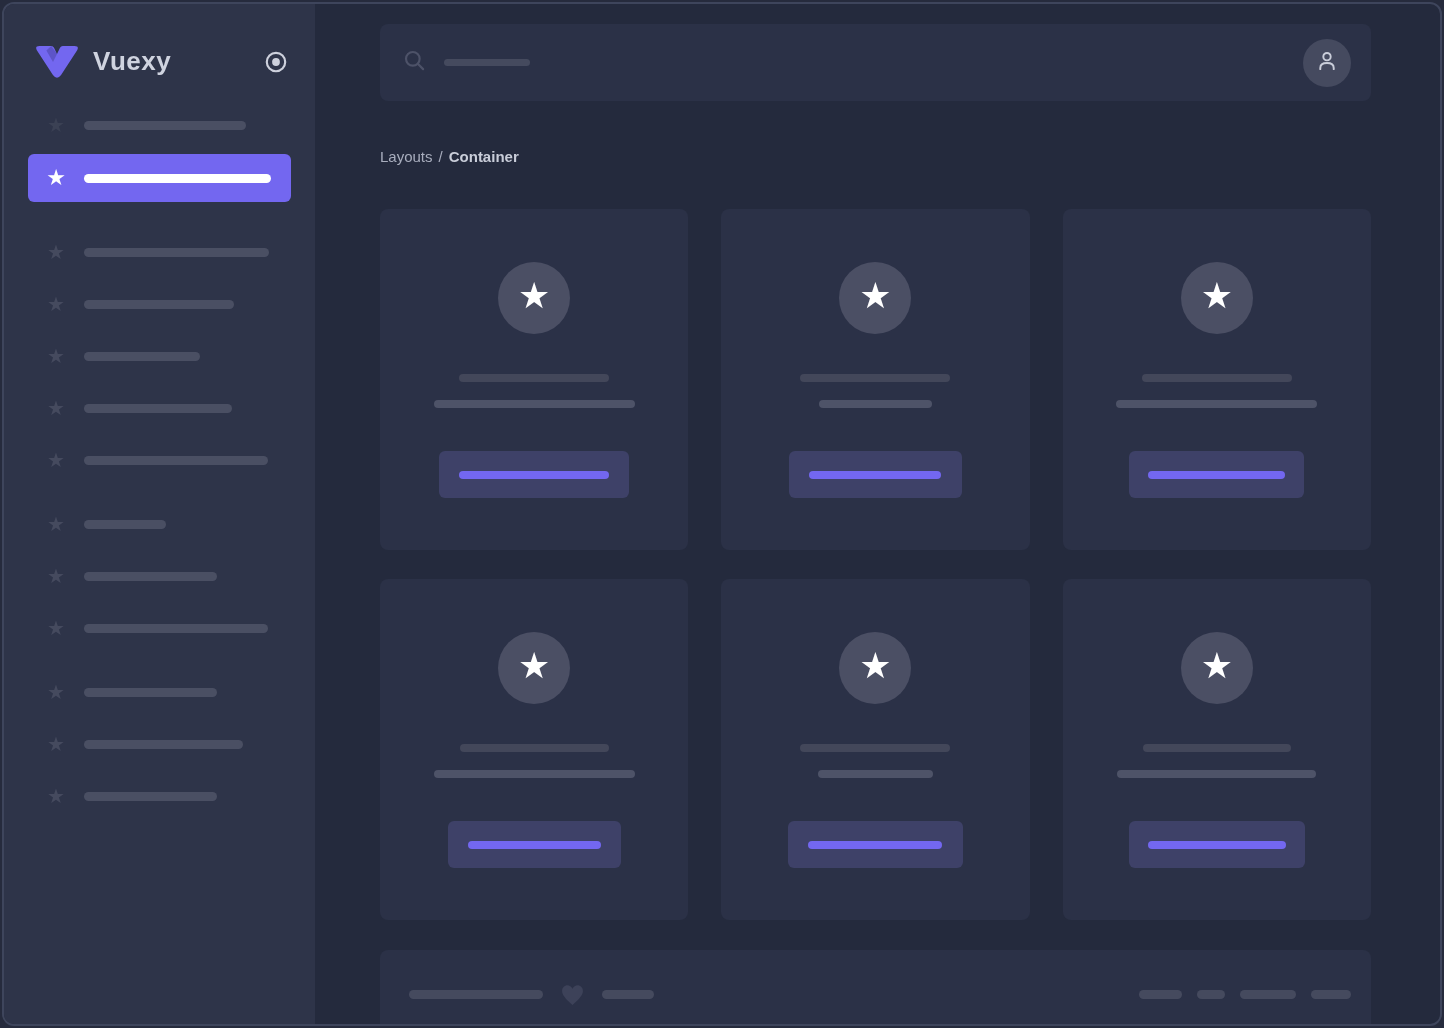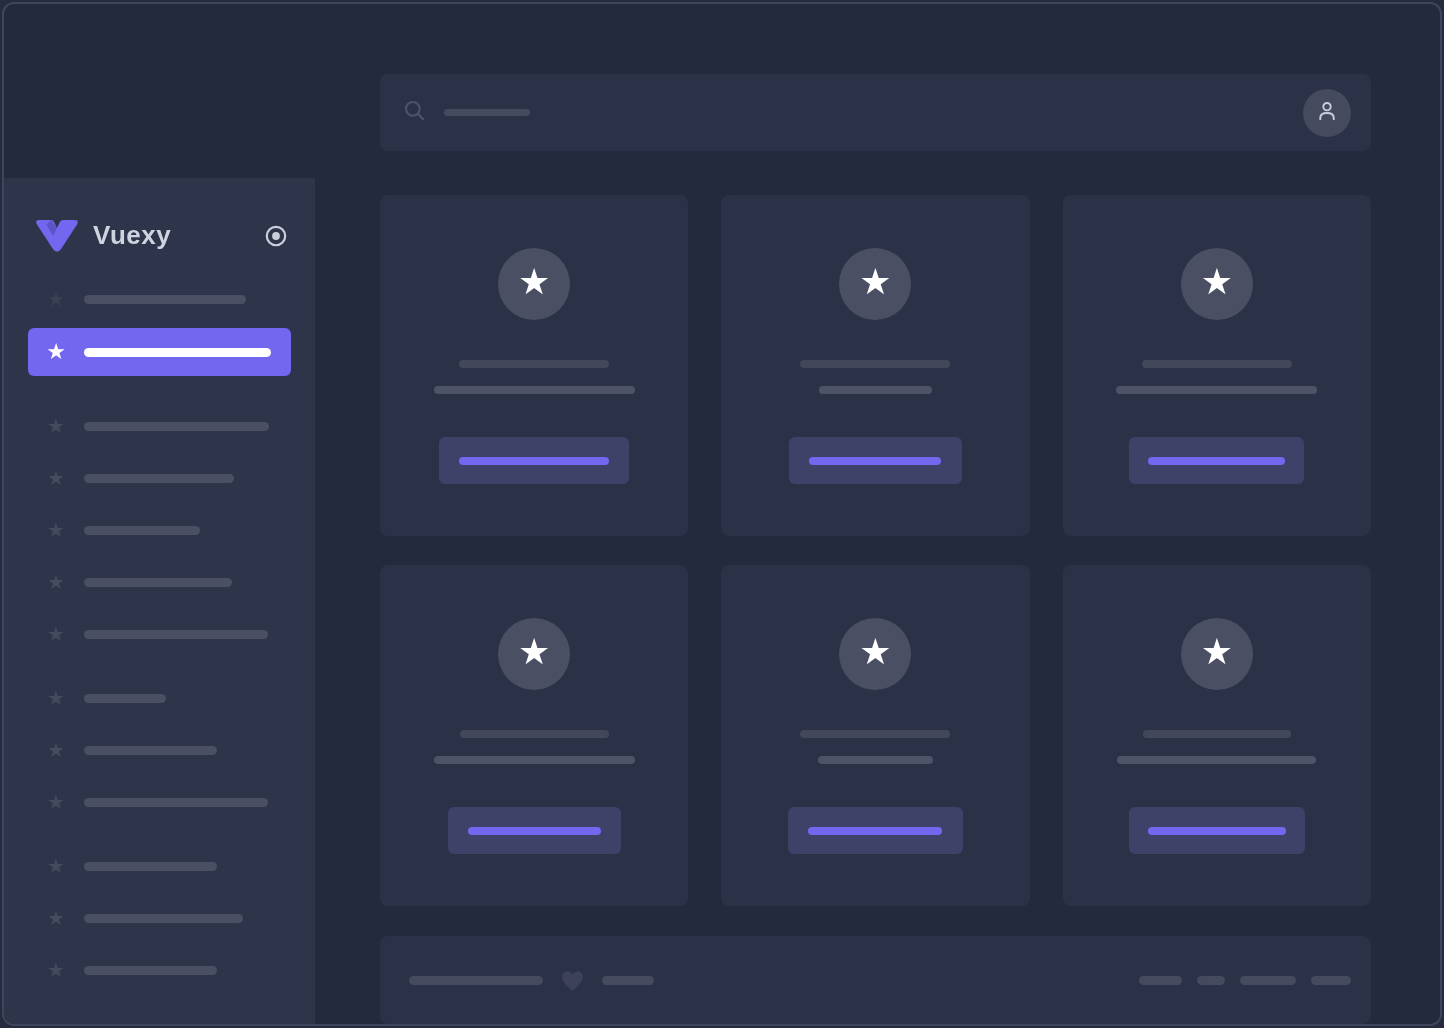--- a/index.html
+++ b/index.html
@@ -2,21 +2,21 @@
 <html style="--accent: #7367f0; --sidebar-bg: #2e3449; --main-bg: #242a3d; --card-bg: #2b3147; --skeleton: #4a4f63; --skeleton-dim: #3f4457; --button-bg: #3e4168;"><head>
 <meta charset="utf-8">
 <style>
   :root{
     --accent:#7367f0; --sidebar-bg:#2e3449; --main-bg:#242a3d; --card-bg:#2b3147;
     --skeleton:#4a4f63; --skeleton-dim:#3f4457; --btn-bg:#3e4168;
   }
   *{box-sizing:border-box;}
   body{margin:0;background:#262b3d;font-family:"Liberation Sans",sans-serif;}
   .screen{width:1440px;height:1024px;margin:2px;border:2px solid #3e455c;border-radius:12px;
-          overflow:hidden;background:var(--main-bg);display:flex;align-items:flex-end;}
+          overflow:hidden;background:var(--main-bg);display:flex;}
 
   
   .sidebar{width:311px;flex-shrink:0;background:var(--sidebar-bg);}
   .sidebar-header{height:97px;display:flex;align-items:center;padding:18px 26px 0 30px;}
   .logo{display:flex;align-items:center;}
   .brand{margin-left:13px;font-size:26px;font-weight:700;color:#cfd3df;letter-spacing:.5px;}
   .pin-toggle{margin-left:auto;display:flex;cursor:pointer;}
   .sidebar-nav{padding-bottom:40px;}
   .nav-item{display:flex;align-items:center;height:28px;padding-left:40px;margin-top:24px;cursor:pointer;}
   .nav-item.first{margin-top:18px;}
@@ -141,20 +141,23 @@
       <span class="avatar">
         <span>
           <svg width="26" height="26" viewBox="0 0 24 24" fill="none">
             <circle cx="12" cy="8" r="3.4" stroke="#c9cdd9" stroke-width="1.8"></circle>
             <path d="M5.8 19.5 V18.4 Q5.8 13.8 12 13.8 Q18.2 13.8 18.2 18.4 V19.5" stroke="#c9cdd9" stroke-width="1.8" stroke-linecap="round"></path>
           </svg>
         </span>
       </span>
     </header>
 
+    <div class="breadcrumb">
+      <span>Layouts</span><span class="crumb-sep">/</span><span class="crumb-current">Container</span>
+    </div>
 
     <div class="grid" id="cardsGrid">
         <div class="card">
           <div class="card-avatar">
             <span class="card-star">★</span>
           </div>
           <span class="card-line l1" style="width: 150px;"></span>
           <span class="card-line l2" style="width: 201px;"></span>
           <div class="card-btn" style="width: 190px;">
             <span class="btn-bar" style="width: 150px;"></span>

